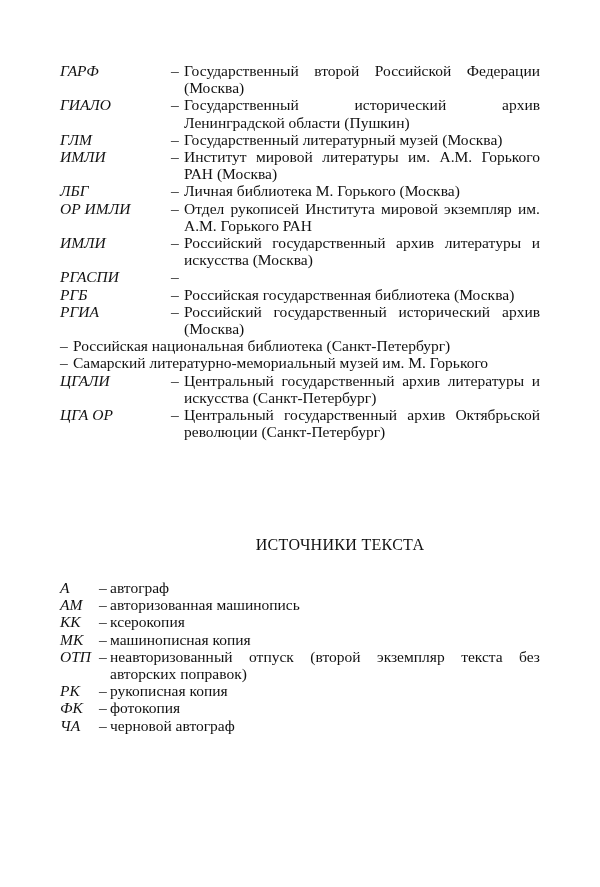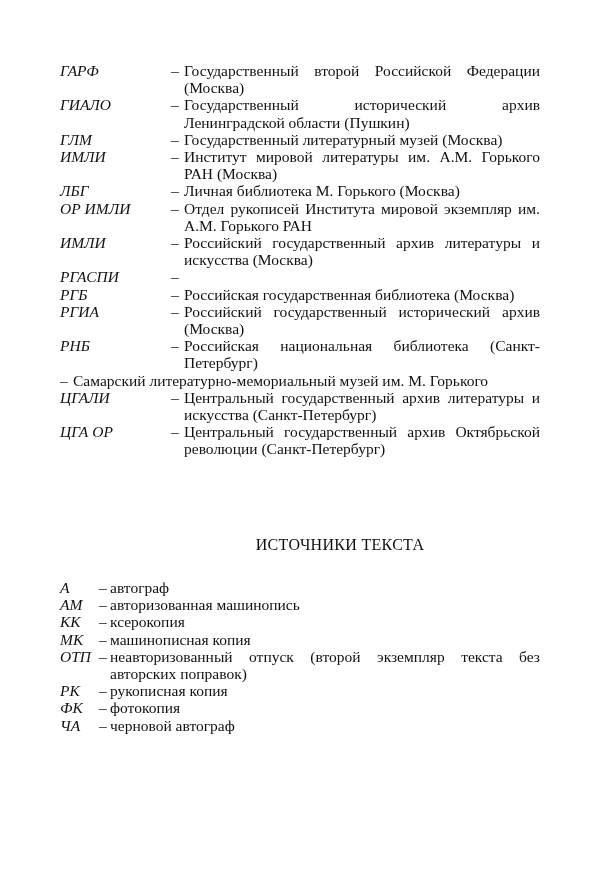--- a/index.html
+++ b/index.html
@@ -71,21 +71,20 @@
         <span class="term">РГБ</span>
         <span class="dash">–</span>
         <span class="def">Российская государственная библиотека (Москва)</span>
       </div>
       <div class="entry">
         <span class="term">РГИА</span>
         <span class="dash">–</span>
         <span class="def">Российский государственный исторический архив (Москва)</span>
       </div>
       <div class="entry">
-        <span class="term">РНБ</span>
         <span class="dash">–</span>
         <span class="def">Российская национальная библиотека (Санкт-Петербург)</span>
       </div>
       <div class="entry">
         <span class="dash">–</span>
         <span class="def">Самарский литературно-мемориальный музей им. М. Горького</span>
       </div>
       <div class="entry">
         <span class="term">ЦГАЛИ</span>
         <span class="dash">–</span>

